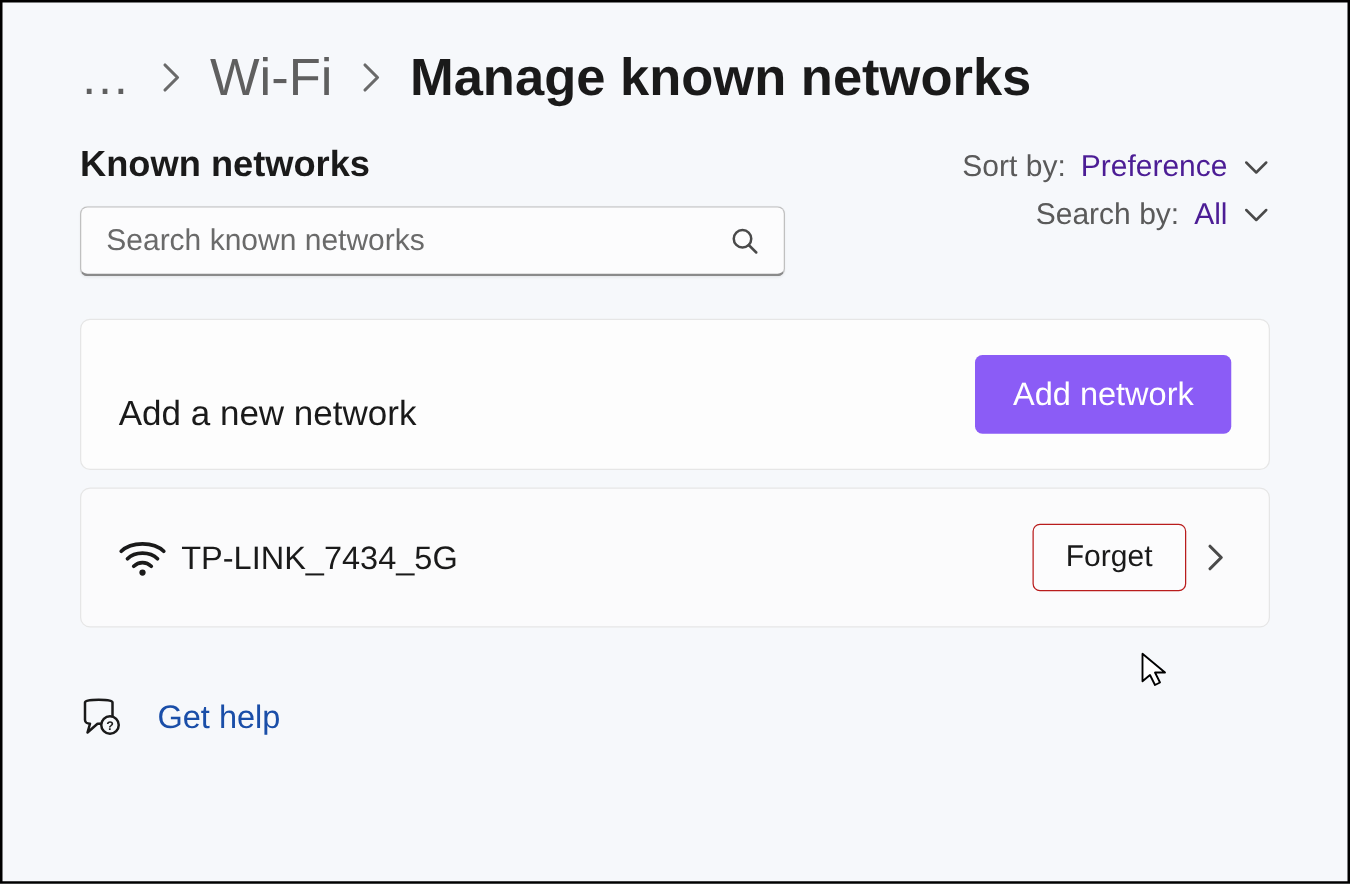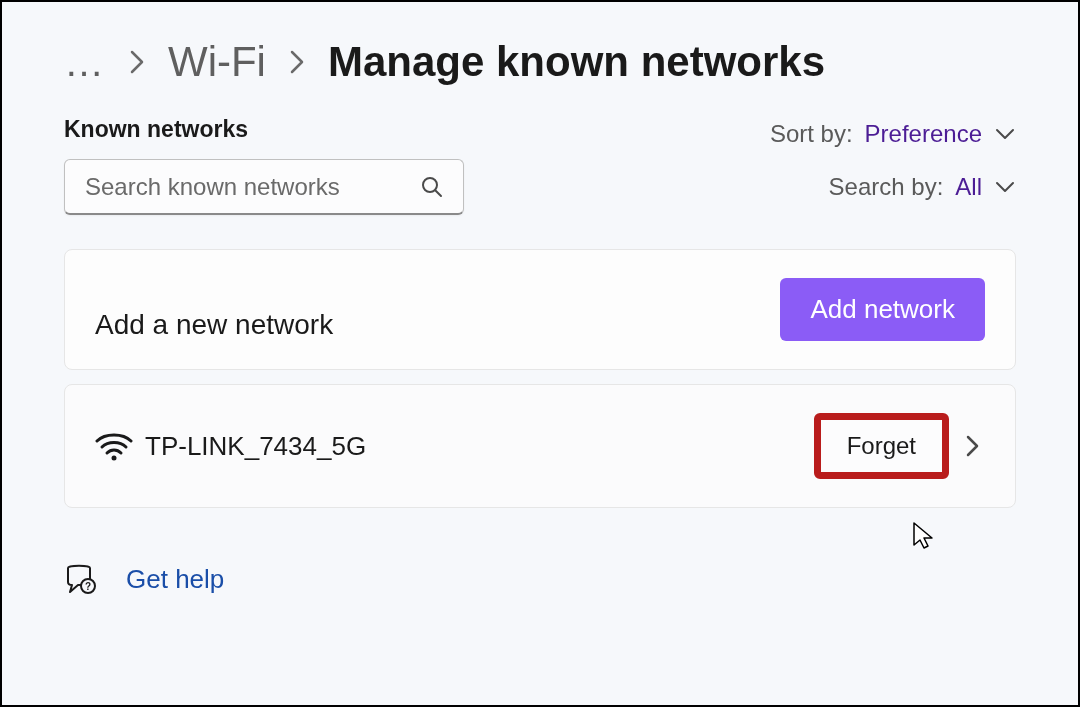--- a/index.html
+++ b/index.html
@@ -50,28 +50,28 @@
     .controls-row {
       display: flex;
       justify-content: space-between;
       align-items: flex-start;
     }
     .left-controls {
       display: flex;
       flex-direction: column;
     }
     .section-heading {
-      font-size: 23px;
+      font-size: 29px;
       font-weight: 600;
       color: #1a1a1a;
       margin-bottom: 16px;
     }
     .search-wrapper {
       position: relative;
-      width: 400px;
+      width: 564px;
     }
     .search-input {
       width: 100%;
       height: 56px;
       border: 1px solid #c0c0c0;
       border-bottom: 2px solid #8a8a8a;
       border-radius: 6px;
       background: #fcfcfd;
       padding: 0 54px 0 20px;
       font-size: 24px;
@@ -87,21 +87,21 @@
       right: 20px;
       top: 50%;
       transform: translateY(-50%);
       color: #4a4a4a;
       pointer-events: none;
     }
     .right-controls {
       display: flex;
       flex-direction: column;
       align-items: flex-end;
-      gap: 25px;
+      gap: 10px;
       padding-top: 4px;
     }
     .dropdown {
       display: flex;
       align-items: center;
       gap: 12px;
       cursor: pointer;
       font-size: 24px;
     }
     .dropdown .label {
@@ -146,21 +146,21 @@
       align-items: center;
       gap: 12px;
     }
     .network-name {
       font-size: 26px;
       color: #1a1a1a;
       flex: 1;
     }
     .forget-btn {
       background: #fcfcfd;
-      border: 7px solid #b91c1c;
+      border: 1px solid #b91c1c;
       border-radius: 6px;
       font-size: 24px;
       padding: 12px 26px;
       cursor: pointer;
       color: #1a1a1a;
       position: relative;
     }
     .row-chevron {
       cursor: pointer;
       padding: 4px;

